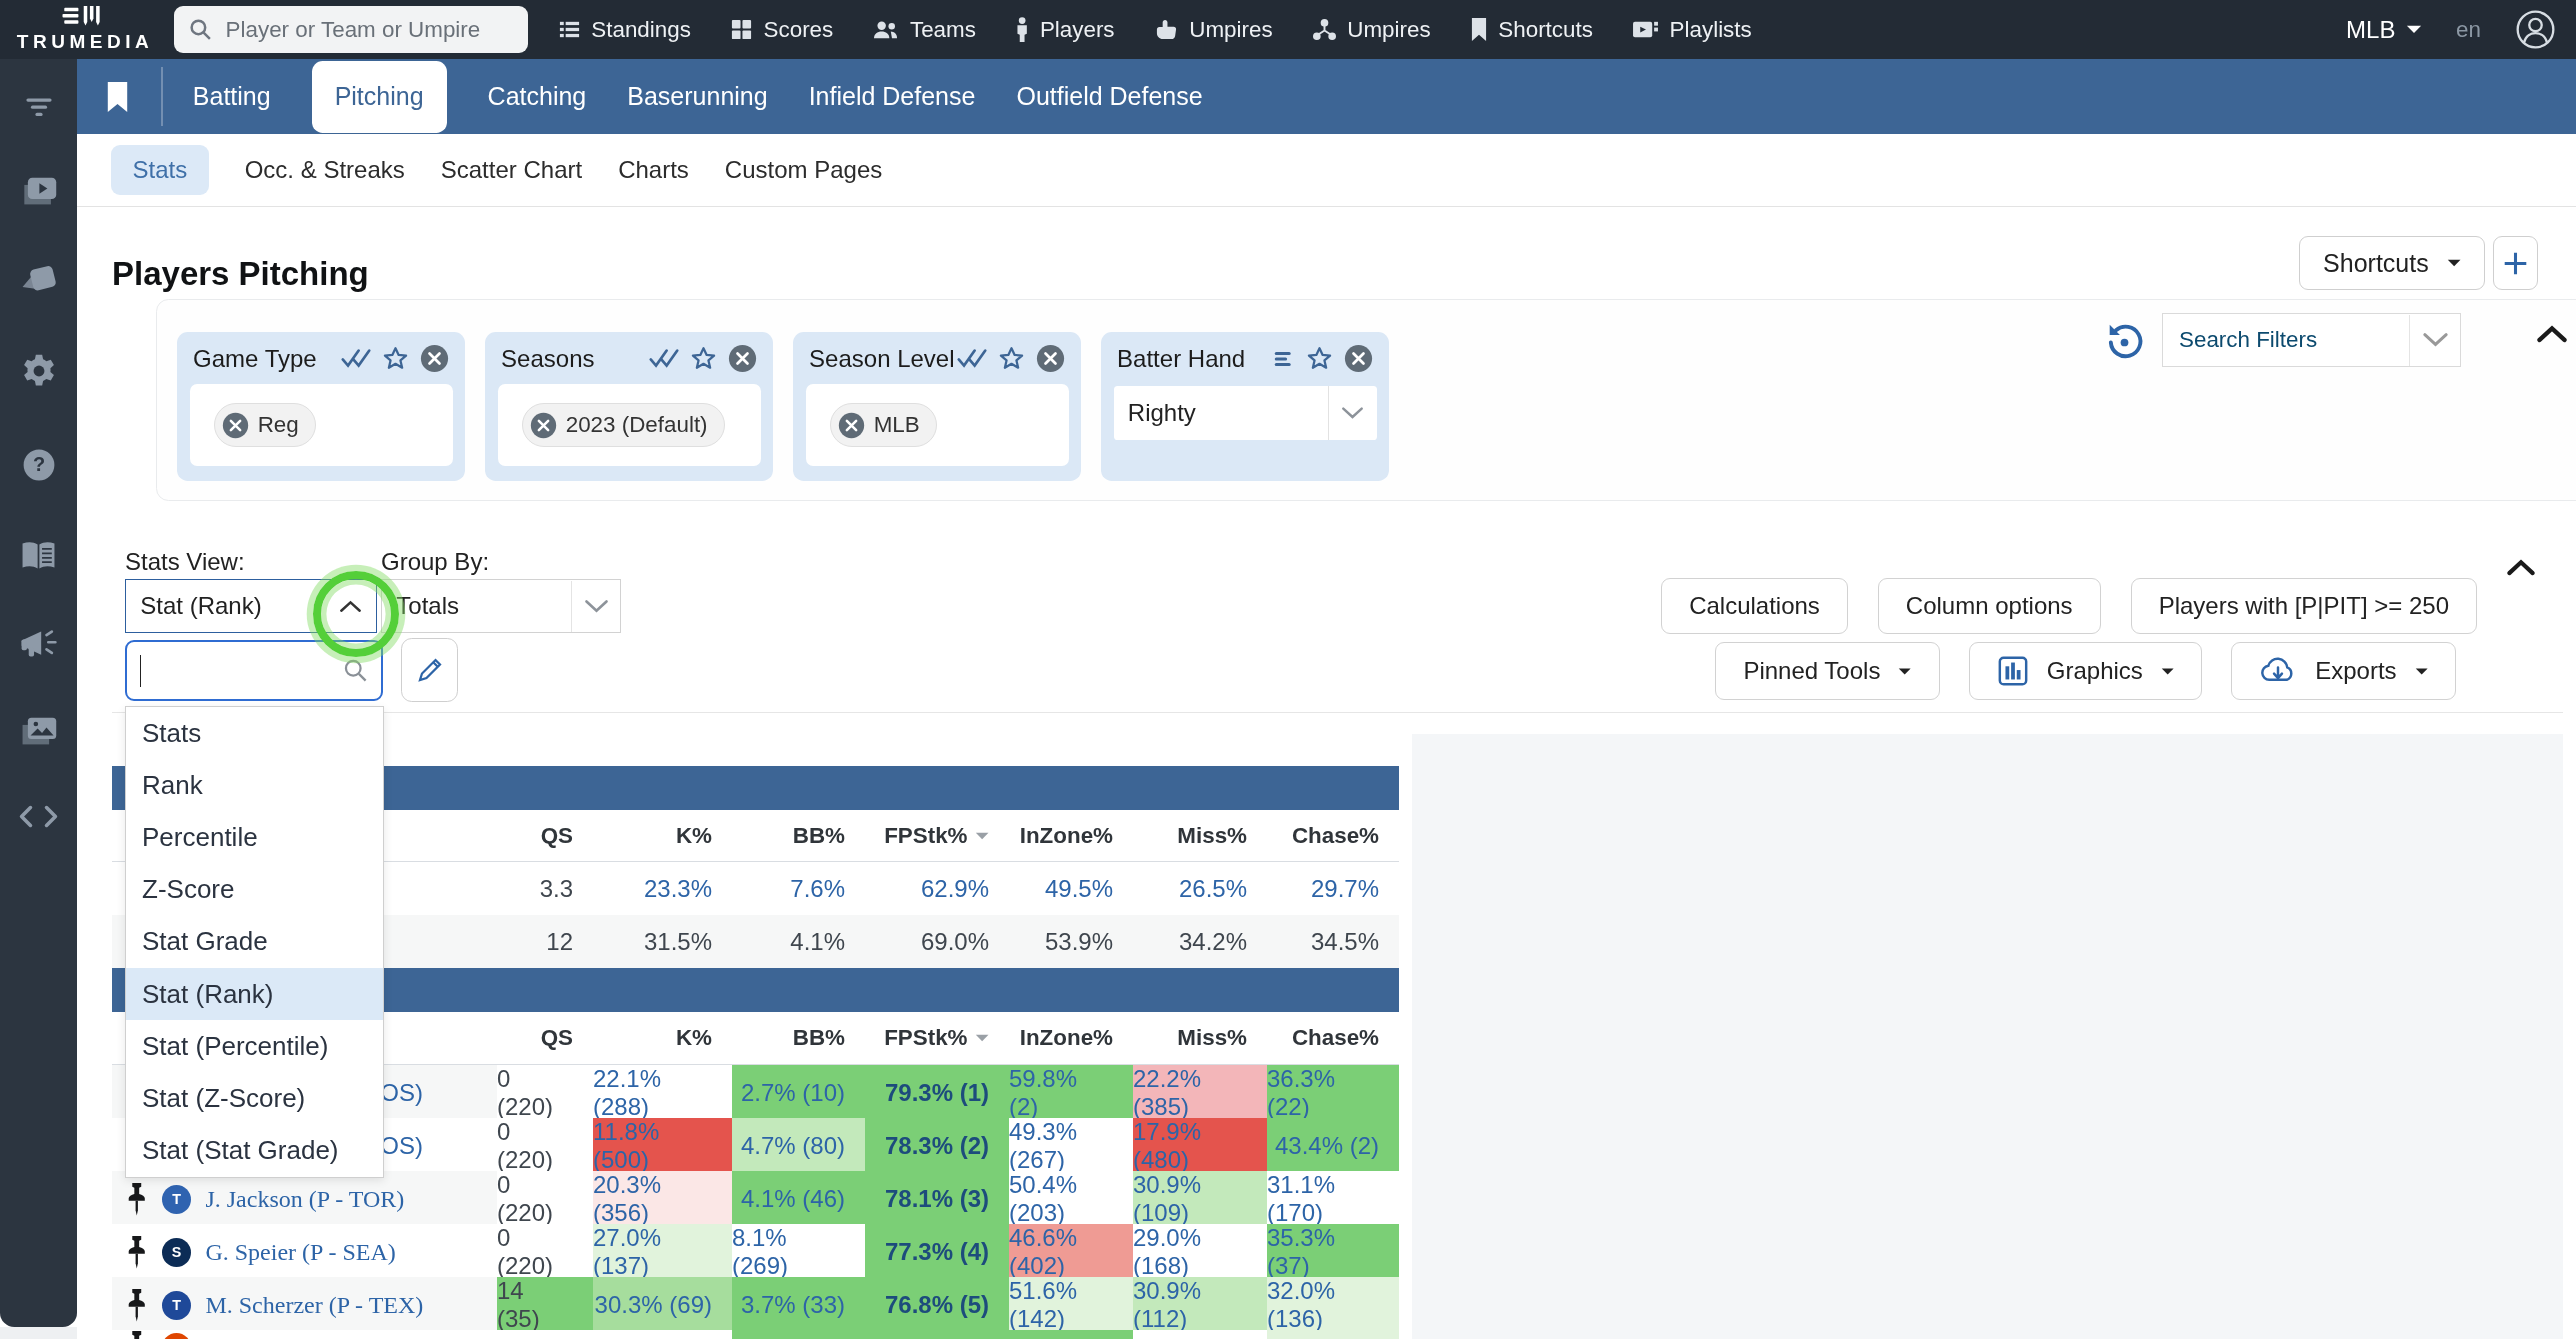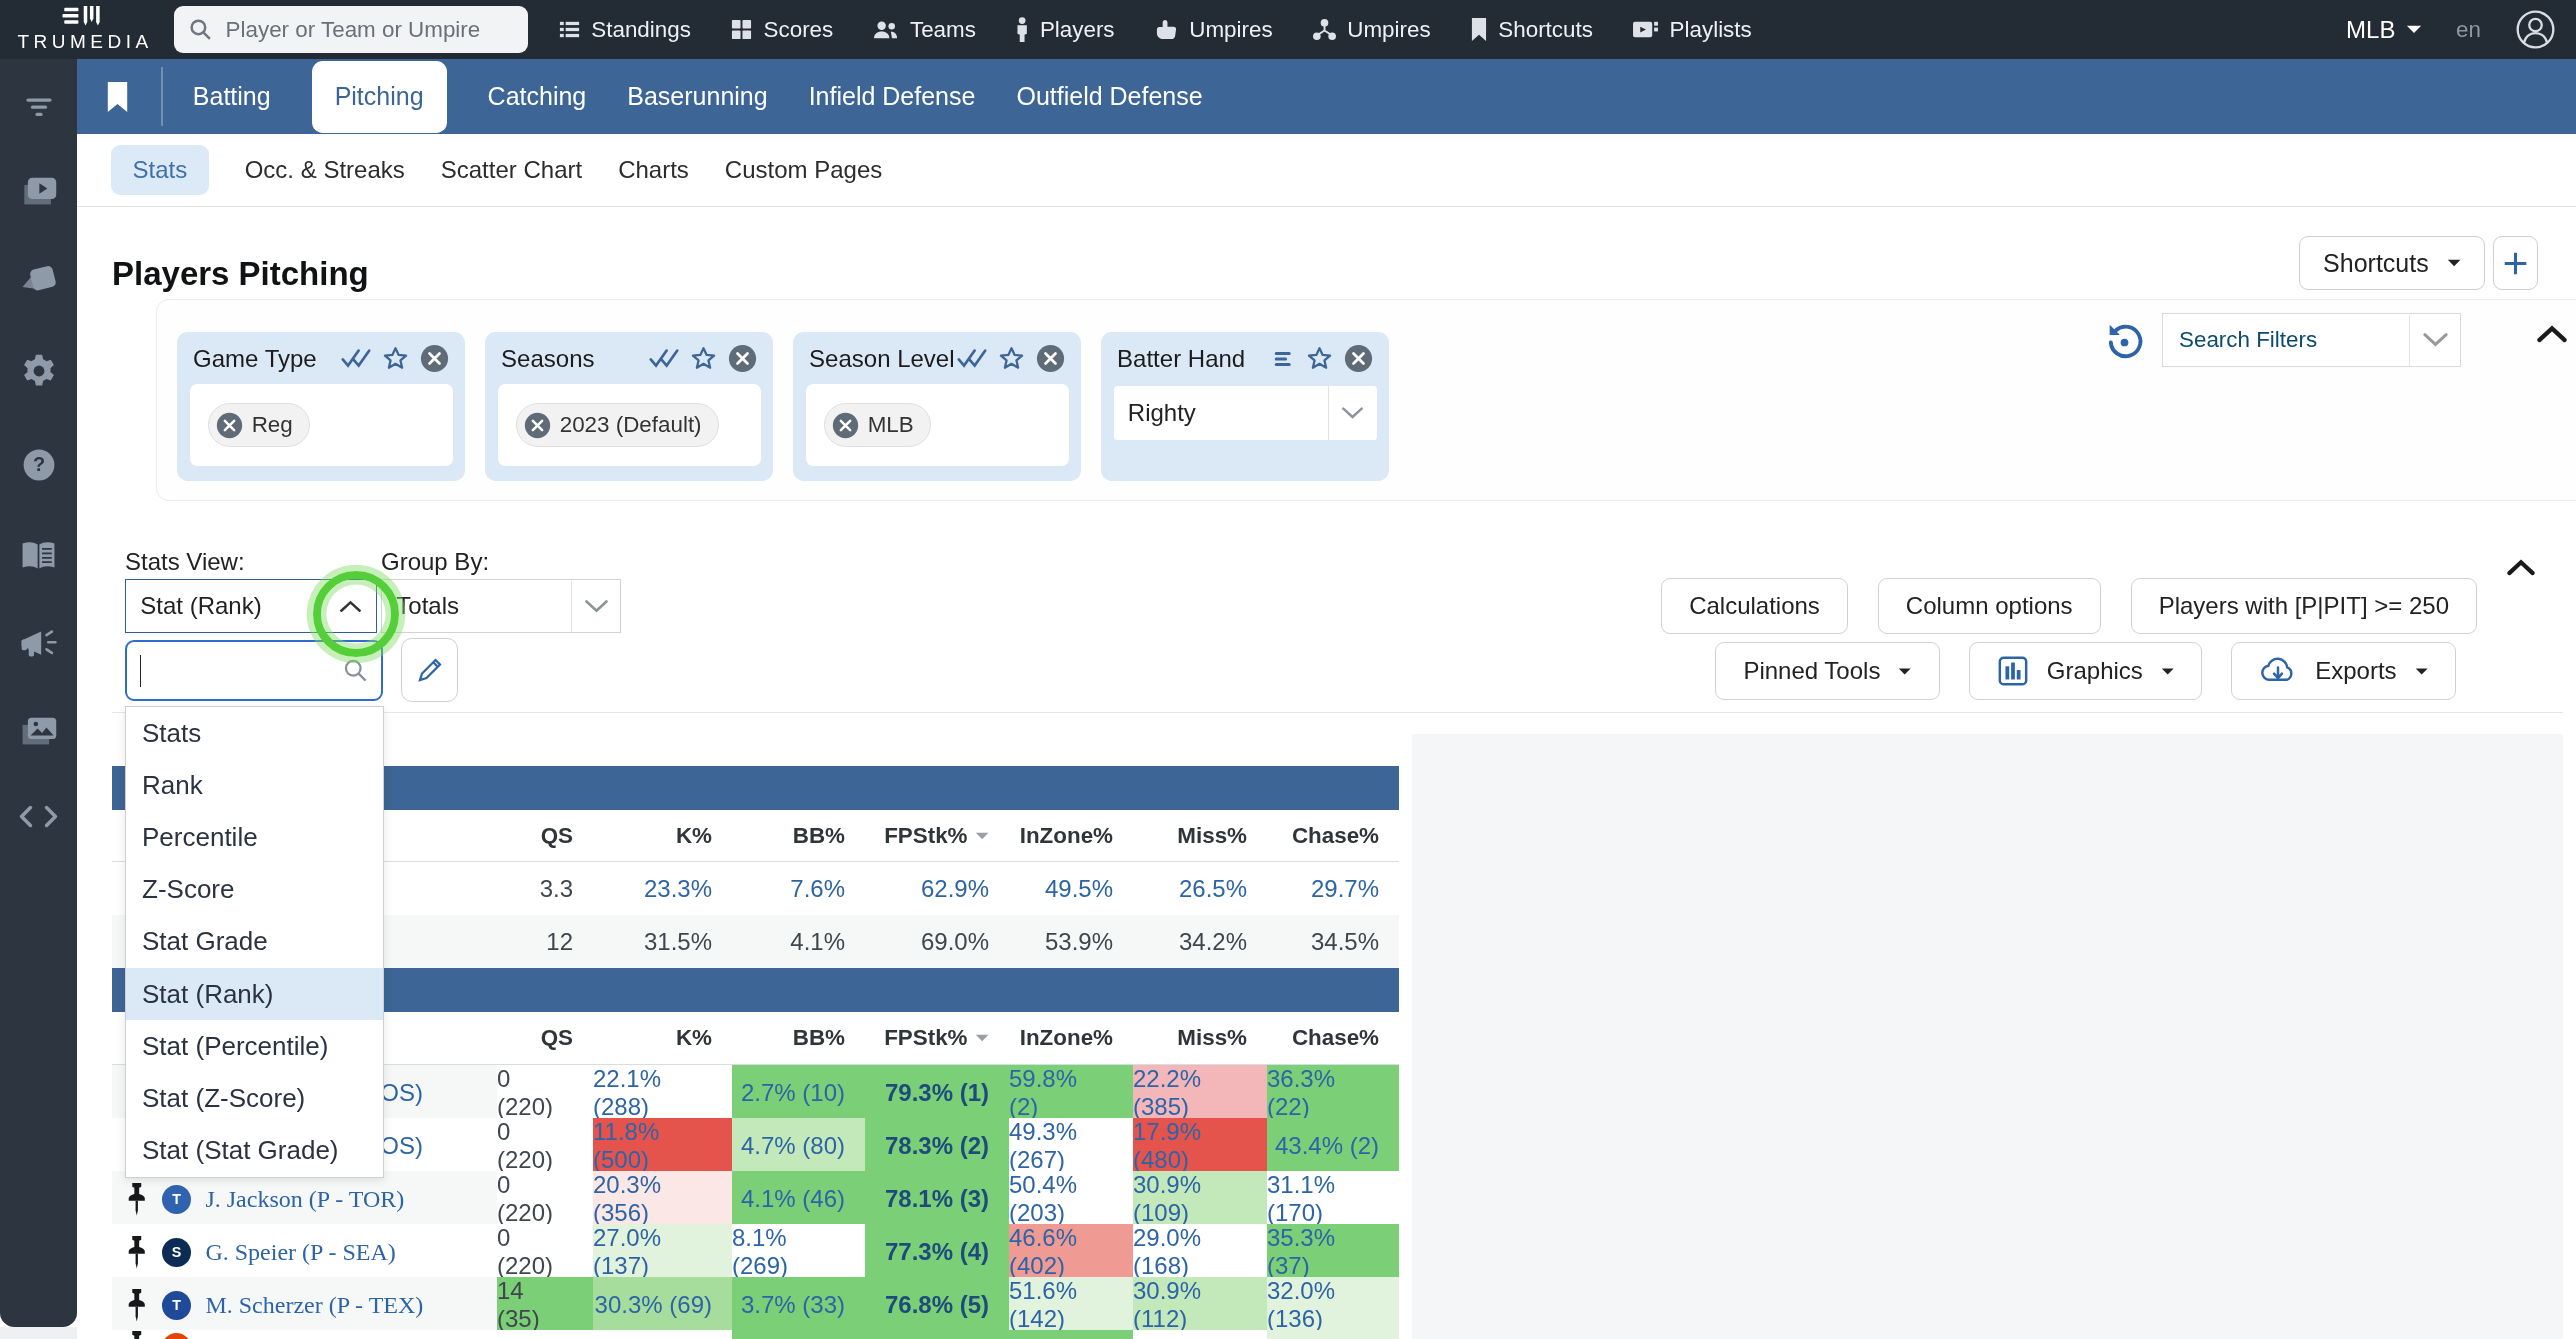--- a/index.html
+++ b/index.html
@@ -4,21 +4,21 @@
 <style>
   html,body{margin:0;padding:0;}
   body{width:2576px;height:1340px;overflow:hidden;background:#ffffff;
        font-family:"Liberation Sans","DejaVu Sans",sans-serif;position:relative;}
   #app{position:absolute;inset:0;}
   .abs{position:absolute;}
   .ic svg{display:block;}
   
   #topbar{left:0;top:0;width:2576px;height:59px;background:#232b35;z-index:40;display:flex;align-items:center;}
   #logo{width:170px;height:59px;display:flex;flex-direction:column;align-items:center;justify-content:center;gap:1.8px;}
-  #logo .word{color:#fff;font-size:19px;font-weight:400;letter-spacing:4.5px;}
+  #logo .word{color:#fff;font-size:19px;font-weight:700;letter-spacing:4.5px;}
   #top-search{position:relative;margin-left:3.6px;width:354px;height:47px;background:#f2f3f4;border-radius:9px;
        display:flex;align-items:center;padding:0 14.3px;box-sizing:border-box;gap:10.7px;}
   #top-search input{border:none;background:transparent;outline:none;font-size:22.4px;color:#333;width:100%;
        font-family:inherit;}
   #top-search input::placeholder{color:#697078;}
   #topnav{display:flex;align-items:center;gap:39px;margin-left:30px;color:#eef1f4;}
   .nav-item{display:flex;align-items:center;gap:10.7px;font-size:22.4px;cursor:pointer;white-space:nowrap;}
   .nav-item .ic{color:#dde2e8;}
   #top-right{position:absolute;right:20px;top:0;height:59px;display:flex;align-items:center;gap:34px;color:#fff;}
   #league-switch{display:flex;align-items:center;gap:10.7px;font-size:24px;}
@@ -48,21 +48,21 @@
        display:flex;align-items:center;justify-content:center;color:#2d64a7;cursor:pointer;}
   
   #filters-panel{left:112px;top:299px;width:2449px;height:202px;background:#fefefe;border:1.3px solid #e9ebed;
        border-radius:12.5px;box-sizing:border-box;margin-left:44px;}
   #filter-cards{position:absolute;left:20px;top:32px;display:flex;gap:20px;}
   .fcard{width:288px;height:149px;background:#dbe8f6;border-radius:10.7px;box-sizing:border-box;padding:10.7px 12.5px;}
   .fcard .hd{display:flex;align-items:center;font-size:24px;color:#1c1c1c;padding:1.8px 3.6px 0 3.6px;}
   .fcard .hd .lbl{flex:0 0 auto;}
   .fcard .hd .icons{margin-left:auto;display:flex;align-items:center;gap:10.7px;color:#3d6595;}
   .fcard .body{margin-top:10.7px;background:#fff;border-radius:7.2px;height:82px;display:flex;align-items:center;
-       padding:0 18px;box-sizing:border-box;}
+       padding:0 24px;box-sizing:border-box;}
   .chip{display:flex;align-items:center;gap:9px;background:#f2f2f2;border:0.9px solid #dfdfdf;border-radius:895px;
        padding:7.2px 16px 7.2px 7.2px;font-size:22.4px;color:#333;cursor:pointer;}
   .fcard .sel{margin-top:12.5px;background:#fff;height:54px;border-radius:3.6px;display:flex;align-items:center;
        font-size:24px;color:#222;}
   .fcard .sel .val{padding-left:14.3px;flex:1;}
   .fcard .sel .dv{width:0.9px;height:54px;background:#e2e2e2;}
   .fcard .sel .ch{width:48px;display:flex;align-items:center;justify-content:center;color:#8d939a;}
   #history-btn{position:absolute;right:459px;top:21.5px;color:#2d64a7;cursor:pointer;}
   #search-filters{position:absolute;right:143px;top:13.4px;width:299px;height:54px;background:#fff;
        border:1.3px solid #dadada;display:flex;align-items:center;font-size:22.4px;color:#0c4a6e;cursor:pointer;box-sizing:border-box;}

